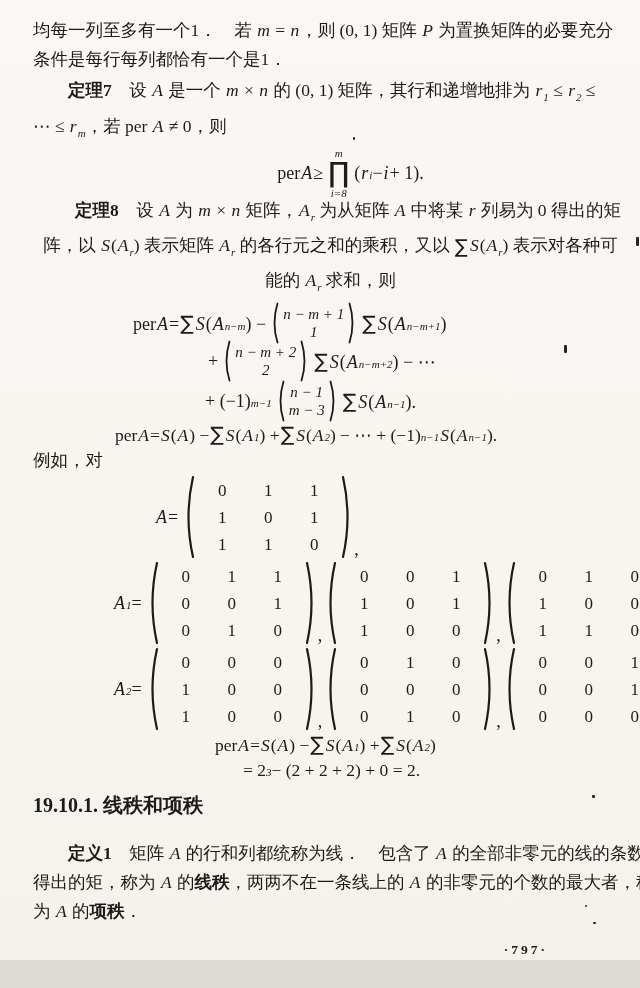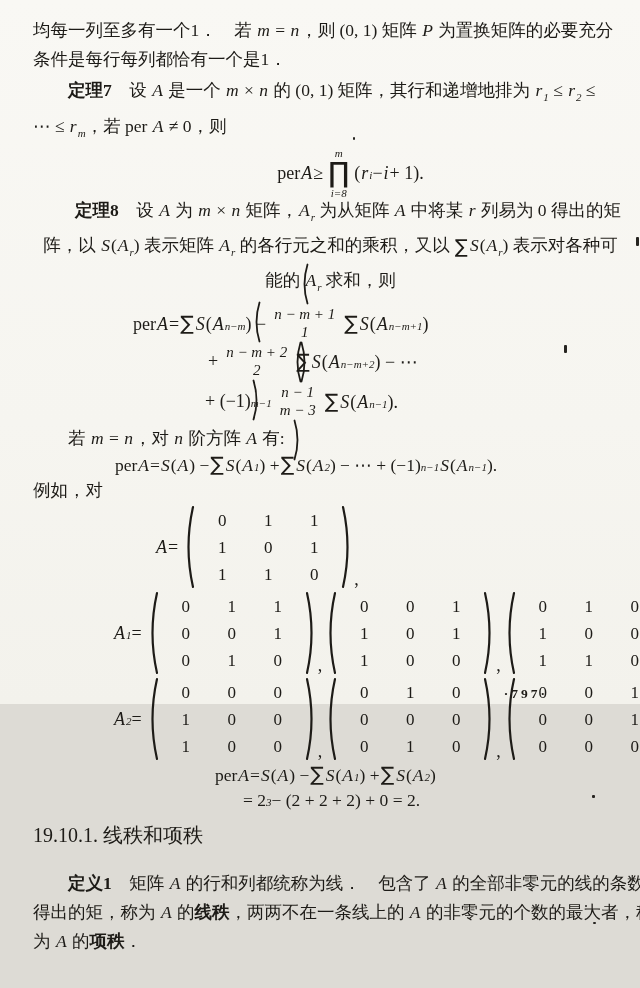--- a/index.html
+++ b/index.html
@@ -3,21 +3,21 @@
 <meta charset="utf-8">
 <style>
   html,body{margin:0;padding:0;}
   body{
     width:640px;height:988px;overflow:hidden;
     background:#dddbd5;
     font-family:"Liberation Serif","DejaVu Serif",serif;
   }
   .page{
     position:relative;box-sizing:border-box;
-    width:640px;height:704px;
+    width:640px;height:960px;
     padding:16px 12px 0 33px;
     background:linear-gradient(180deg,#f9f8f4 0%,#f6f5f0 60%,#f3f2ec 100%);
     color:#1d1b17;
   }
   
   .ln{margin:0;font-size:17.5px;line-height:29px;white-space:nowrap;}
   .ln.l28{line-height:28px;text-align:center;}
   .ln.l26{line-height:26px;}
   .indent{text-indent:35px;}
   .t-c{}
@@ -29,37 +29,37 @@
   .t-s{font-family:"DejaVu Sans",sans-serif;font-size:19px;vertical-align:-2px;margin:0 1px;}
   
   .formula{display:flex;align-items:center;font-size:18px;white-space:nowrap;}
   .formula .t-s{font-size:20px;}
   .fcenter{justify-content:center;}
   .rich{display:inline-flex;align-items:baseline;}
   .prod{display:inline-flex;flex-direction:column;align-items:center;margin:0 5px;}
   .prod-top{font-size:11px;font-style:italic;line-height:10px;}
   .prod-sym{font-family:"DejaVu Sans",sans-serif;font-size:28px;line-height:30px;}
   .prod-bot{font-size:11px;font-style:italic;line-height:11px;}
-  .binom{display:inline-flex;align-items:center;margin:0 4px;flex-direction:column;}
+  .binom{display:inline-flex;align-items:center;margin:0 4px;}
   .bstack{display:inline-flex;flex-direction:column;align-items:center;
           font-style:italic;font-size:15px;line-height:18px;padding:0 4px;}
   
   .mline{display:flex;align-items:center;white-space:nowrap;}
   .mlabel{font-size:18px;margin-right:4px;display:inline-flex;align-items:baseline;}
   .matrix{display:inline-flex;align-items:center;}
   .mgrid{display:inline-flex;flex-direction:column;padding:0 4px;}
   .mrowline{display:flex;}
   .mcell{width:46px;text-align:center;line-height:27px;font-size:17px;}
   .mcomma{font-size:18px;margin:0 2px 0 0;align-self:flex-end;line-height:20px;}
   .paren-svg{display:block;}
   
   .sec-heading{margin-top:10px;text-align:center;font-weight:bold;font-size:21px;
                letter-spacing:1px;line-height:30px;white-space:nowrap;}
   .sec-heading .sp{letter-spacing:7px;margin-left:14px;}
-  .subsec-heading{margin-top:8px;font-weight:normal;font-size:20px;line-height:28px;}
+  .subsec-heading{margin-top:8px;font-weight:bold;font-size:20px;line-height:28px;}
   
   .pageno{position:absolute;right:92px;bottom:2px;font-weight:bold;
           font-size:13.5px;letter-spacing:3px;}
   .speck{position:absolute;background:#262420;border-radius:1px;}
   .mt2{margin-top:2px;} .mt4{margin-top:4px;} .mt6{margin-top:6px;}
 </style>
 </head>
 <body>
 
 <div class="page">
@@ -173,21 +173,20 @@
     <span class="rich">
         <span class="t-s">∑</span>
         <span class="t-i">S</span>
         <span class="t-r">(</span>
         <span class="t-i">A</span>
         <span class="t-sub">n−1</span>
         <span class="t-r">).</span>
       </span>
   </div>
 
-  <p class="ln l26 indent mt4"><span class="t-c">若 </span><span class="t-i">m</span><span class="t-c"> = </span><span class="t-i">n</span><span class="t-c">，对 </span><span class="t-i">n</span><span class="t-c"> 阶方阵 </span><span class="t-i">A</span><span class="t-c"> 有:</span></p>
   <div class="formula" style="margin-left:82px;height:26px;font-size:17.5px;">
     <span class="rich">
         <span class="t-r">per </span>
         <span class="t-i">A</span>
         <span class="t-r"> = </span>
         <span class="t-i">S</span>
         <span class="t-r">(</span>
         <span class="t-i">A</span>
         <span class="t-r">) − </span>
         <span class="t-s">∑</span>

